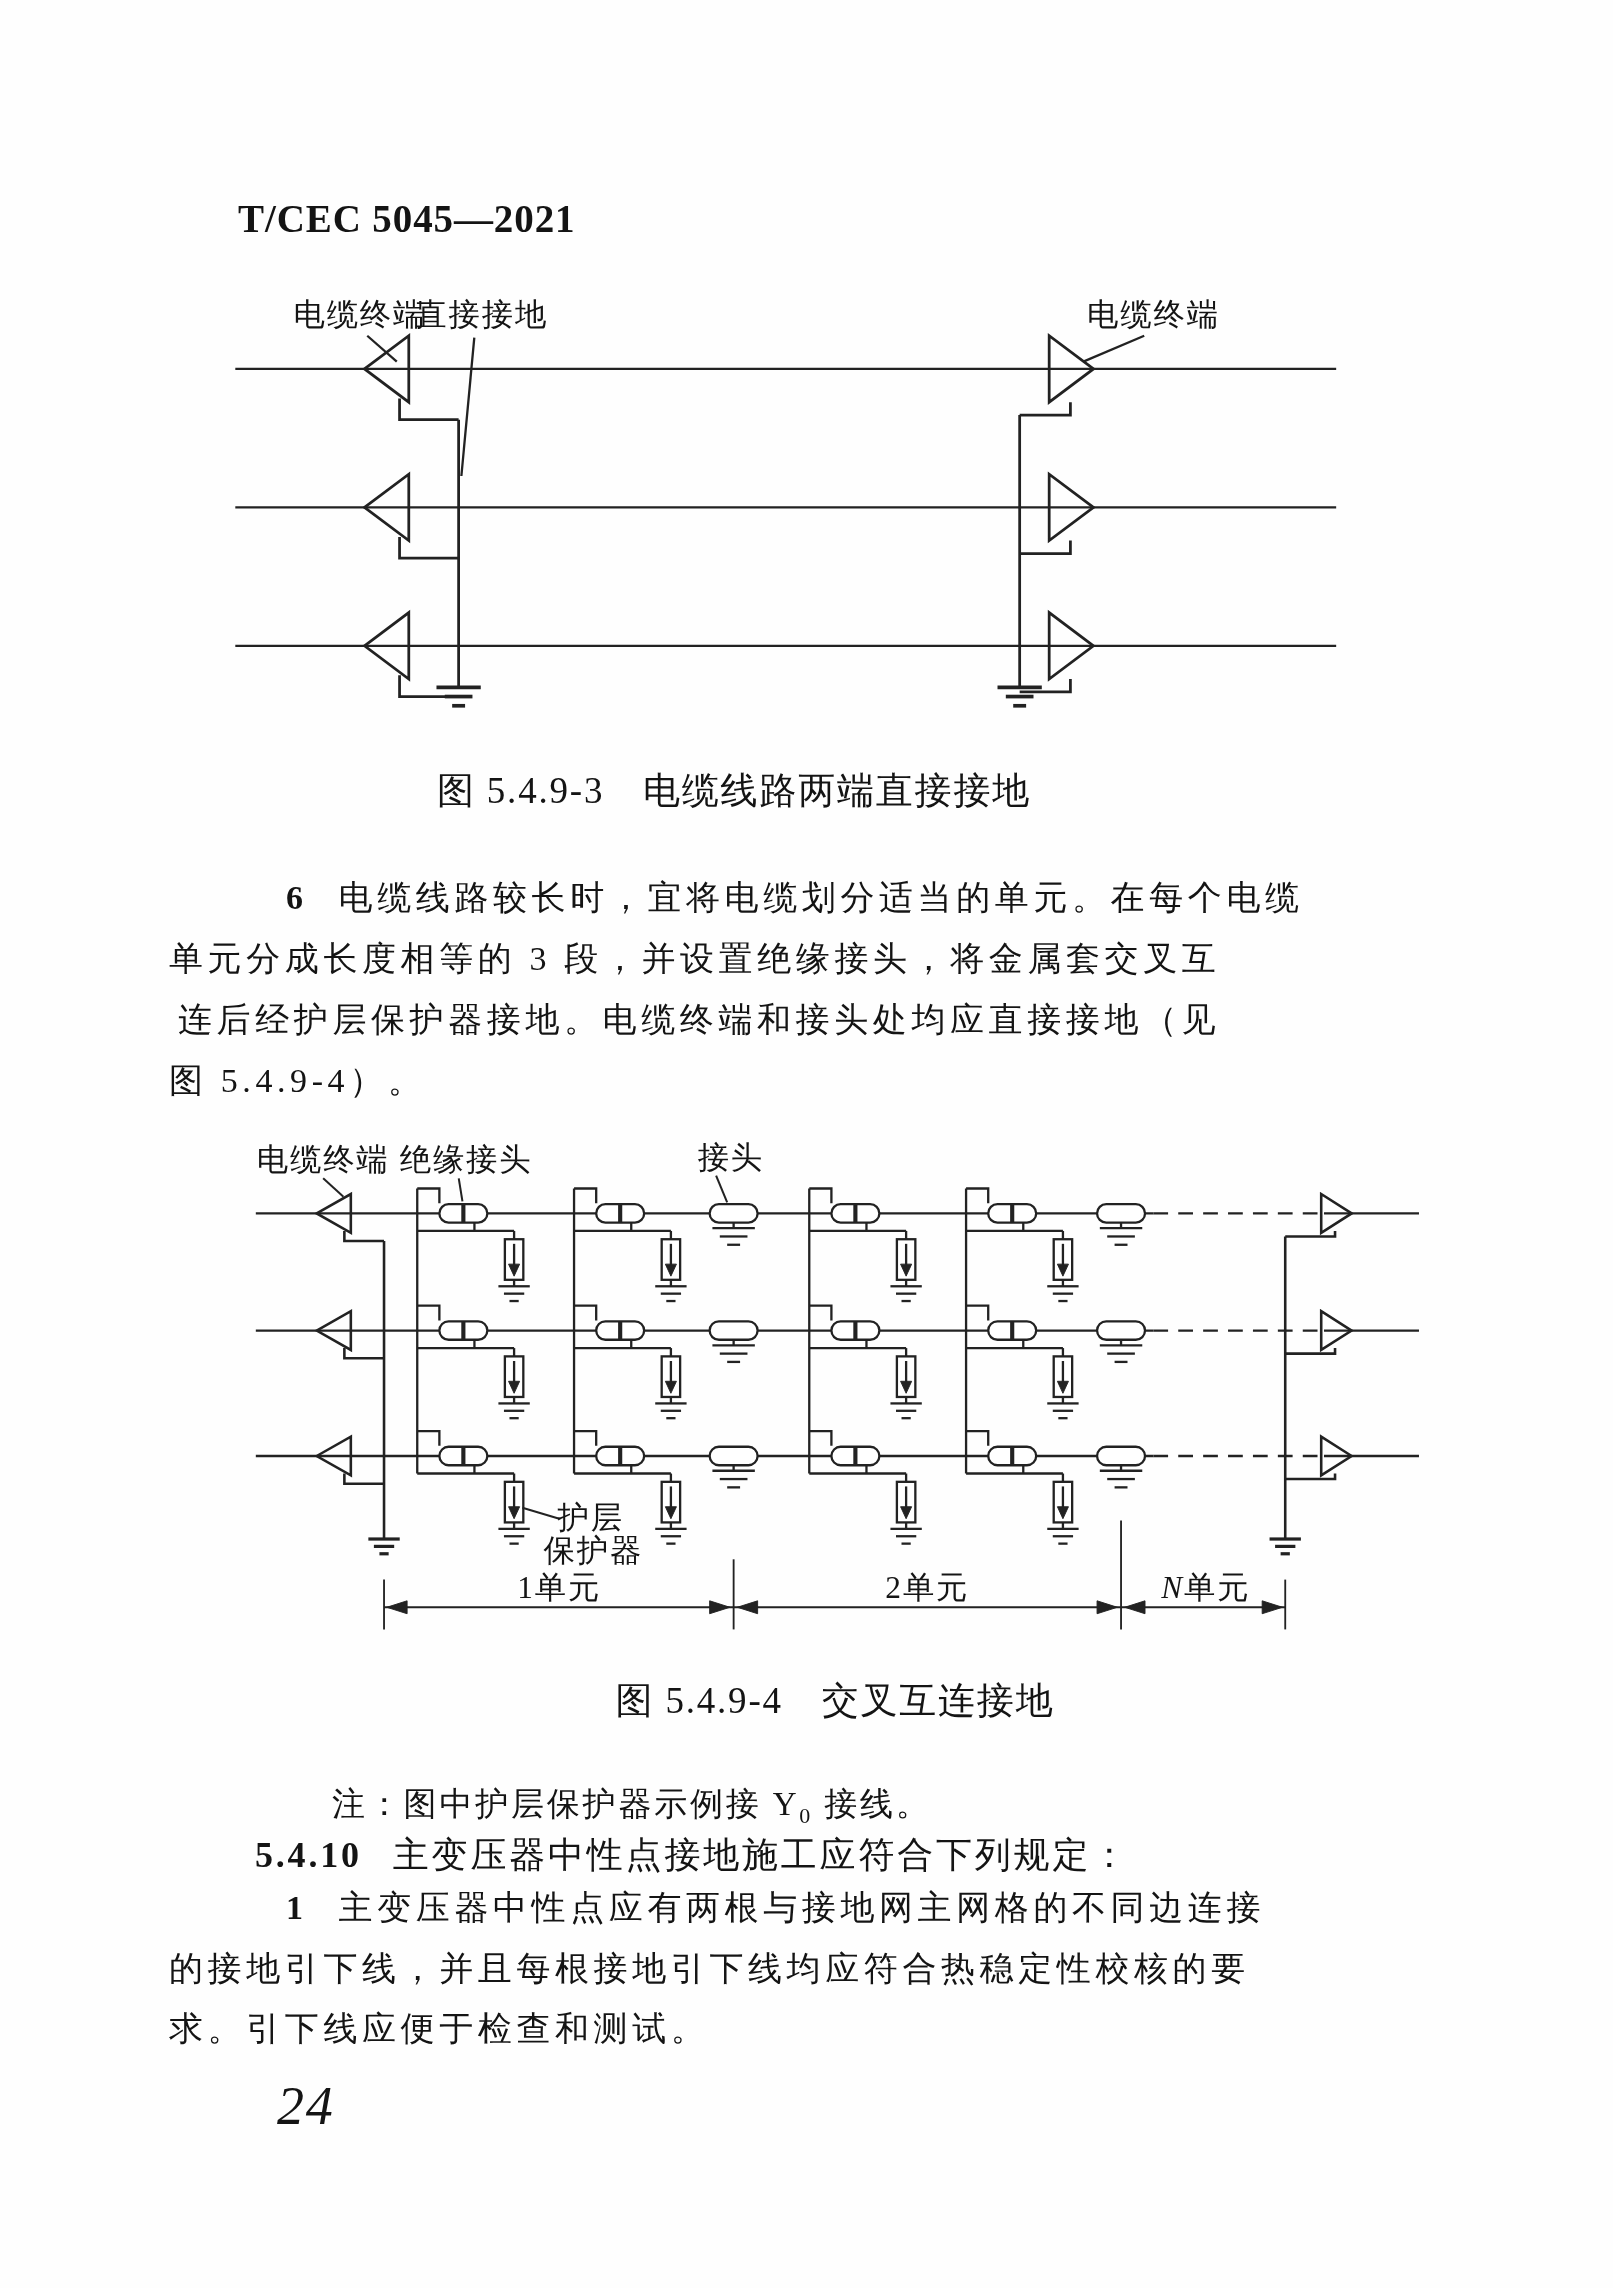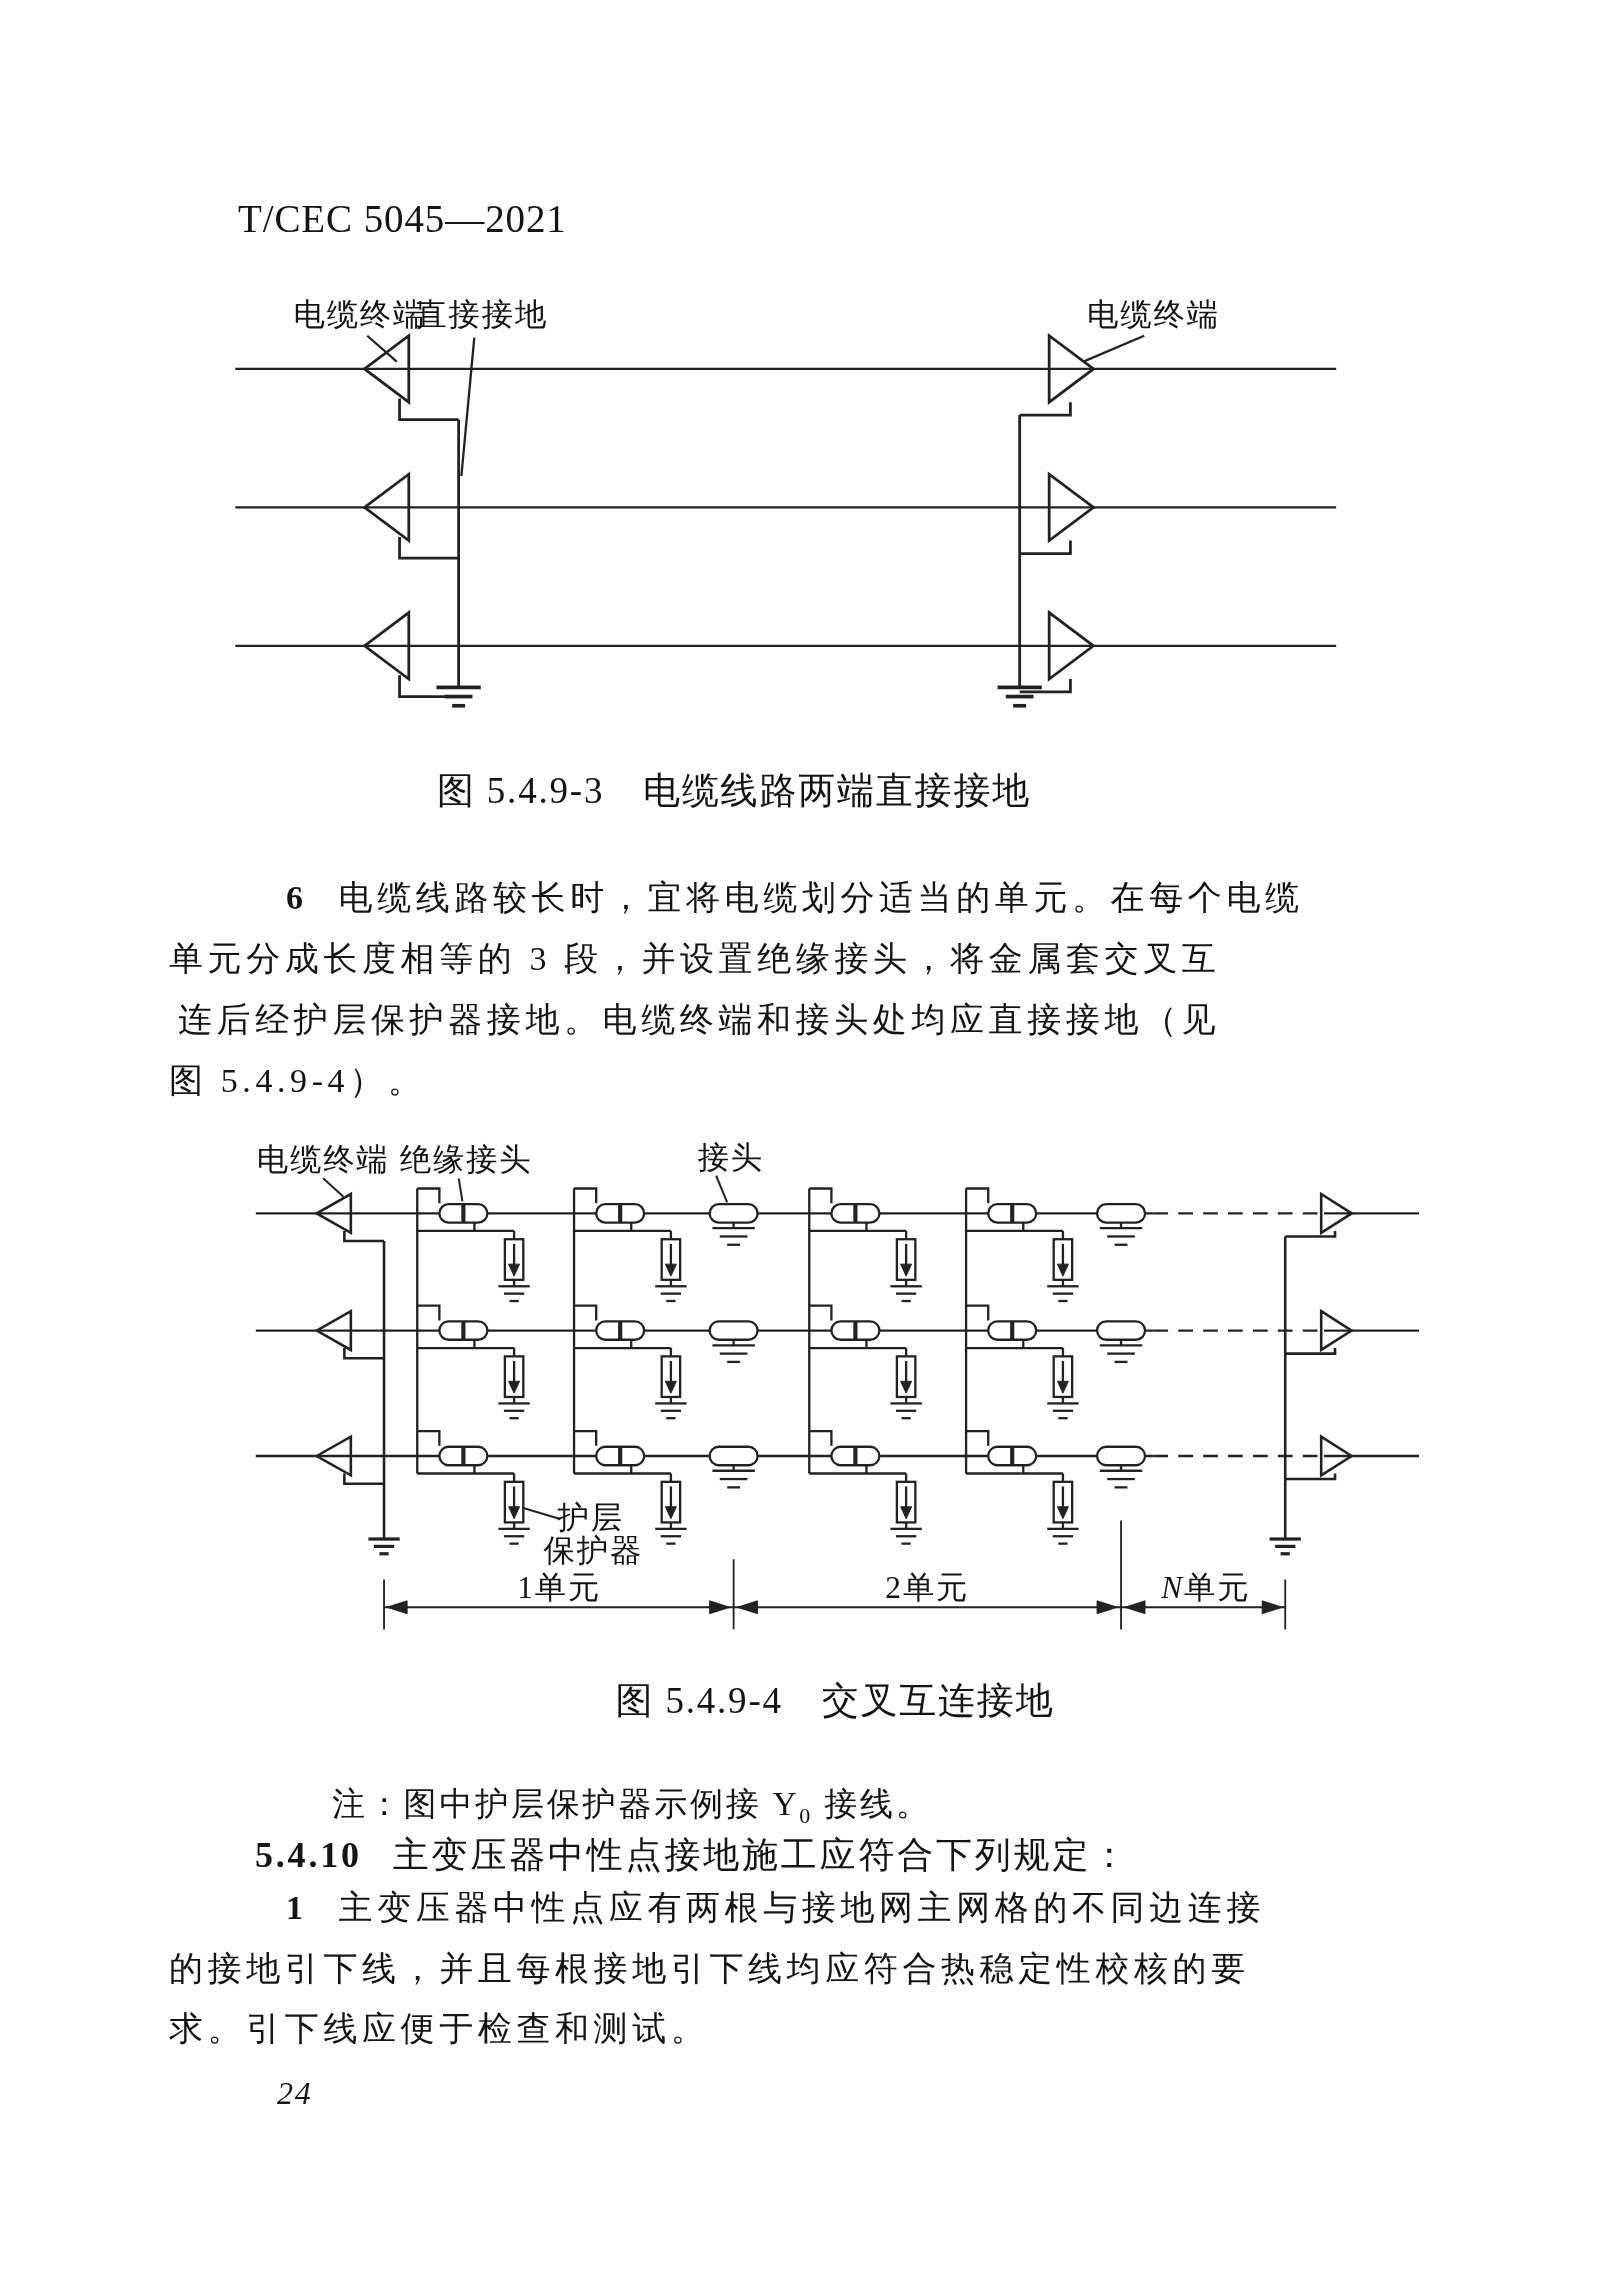--- a/index.html
+++ b/index.html
@@ -1,30 +1,30 @@
 <!DOCTYPE html>
 <html style="font-size:14.8px"><head>
 <meta charset="utf-8">
 <style>
   html,body{margin:0;padding:0;}
   body{
     width:1613px;height:2289px;position:relative;background:#fefefe;
     font-family:"Liberation Serif","DejaVu Serif",serif;color:#141414;overflow:hidden;
   }
   .abs{position:absolute;}
-  .hdr{font-size:39px;font-weight:normal;letter-spacing:0.9px;}
+  .hdr{font-size:39px;font-weight:bold;letter-spacing:0.9px;}
   .bodyline{font-size:34px;letter-spacing:4.6px;white-space:nowrap;}
   .num{font-weight:bold;}
   .indent{padding-left:117px;}
   .numgap{display:inline-block;width:31px;}
   .caption{font-size:37px;letter-spacing:1.8px;text-align:center;white-space:nowrap;}
   .note{font-size:33px;letter-spacing:2.8px;white-space:nowrap;}
   .note sub{font-size:22px;}
   .secline{font-size:36px;letter-spacing:2.8px;white-space:nowrap;}
-  .pageno{font-size:32px;font-style:italic;letter-spacing:1.8px;}
+  .pageno{font-size:54px;font-style:italic;letter-spacing:1.8px;}
   svg{position:absolute;left:0;}
   svg .lbl{font-family:"Liberation Serif","DejaVu Serif",serif;font-size:34px;letter-spacing:2px;fill:#141414;}
   svg path,svg line,svg polygon,svg rect{stroke:#222;}
 </style>
 </head>
 <body>
 
 <div class="abs hdr" style="left:238px;top:196px;">T/CEC 5045—2021</div>
 
 <svg class="abs" style="top:258px;" width="1613" height="508" viewBox="0 280 1748 550">

